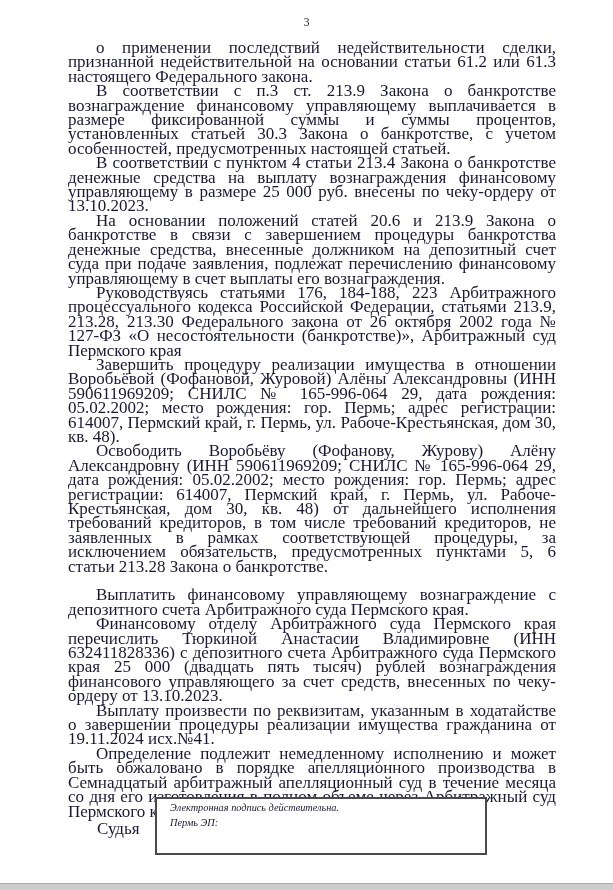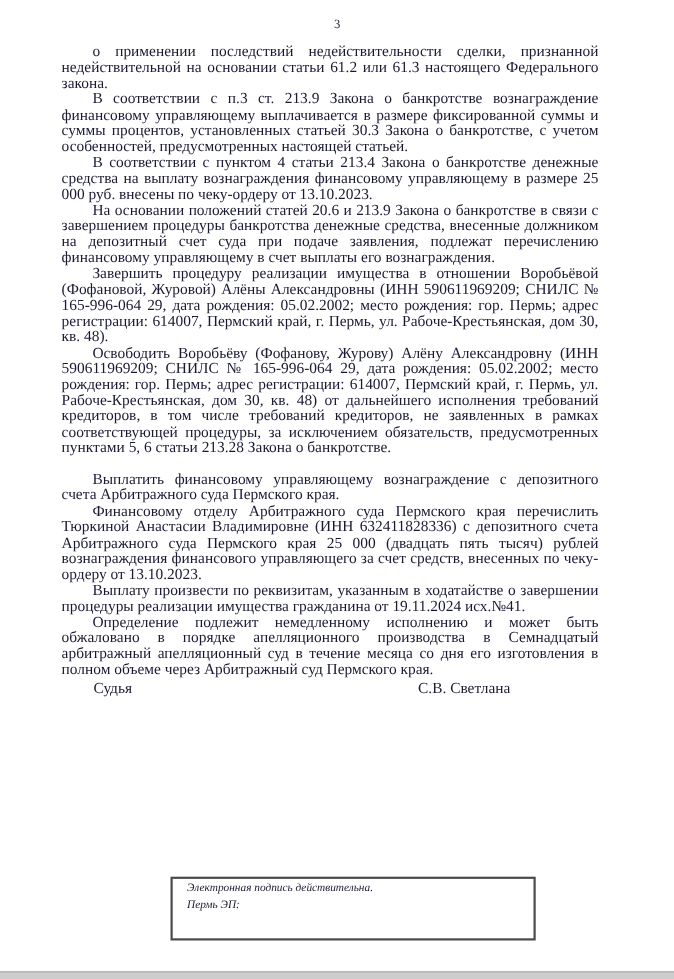--- a/index.html
+++ b/index.html
@@ -16,22 +16,22 @@
     position:relative;
   }
   .page-number{
     position:absolute;
     top:16px;left:0;width:613px;
     text-align:center;
     font-size:11.5px;
   }
   .text-block{
     position:absolute;
-    left:56px;top:41px;width:488px;
-    font-size:14px;
+    left:68px;top:41px;width:488px;
+    font-size:17px;
     line-height:14.4px;
   }
   .para{
     text-align:justify;
     text-indent:28px;
   }
   .heading{
     text-align:center;
     text-indent:0;
   }
@@ -80,20 +80,21 @@
 </head>
 <body>
 
 <div class="page-number">3</div>
 
 <div class="text-block">
   <p class="para">о применении последствий недействительности сделки, признанной недействительной на основании статьи 61.2 или 61.3 настоящего Федерального закона.</p>
   <p class="para">В соответствии с п.3 ст. 213.9 Закона о банкротстве вознаграждение финансовому управляющему выплачивается в размере фиксированной суммы и суммы процентов, установленных статьей 30.3 Закона о банкротстве, с учетом особенностей, предусмотренных настоящей статьей.</p>
   <p class="para">В соответствии с пунктом 4 статьи 213.4 Закона о банкротстве денежные средства на выплату вознаграждения финансовому управляющему в размере 25 000 руб. внесены по чеку-ордеру от 13.10.2023.</p>
   <p class="para">На основании положений статей 20.6 и 213.9 Закона о банкротстве в связи с завершением процедуры банкротства денежные средства, внесенные должником на депозитный счет суда при подаче заявления, подлежат перечислению финансовому управляющему в счет выплаты его вознаграждения.</p>
+  <p class="para">Руководствуясь статьями 176, 184-188, 223 Арбитражного процессуального кодекса Российской Федерации, статьями 213.9, 213.28, 213.30 Федерального закона от 26 октября 2002 года № 127-ФЗ «О несостоятельности (банкротстве)», Арбитражный суд Пермского края</p>
 
 
   <p class="para">Завершить процедуру реализации имущества в отношении Воробьёвой (Фофановой, Журовой) Алёны Александровны (ИНН 590611969209; СНИЛС № 165-996-064 29, дата рождения: 05.02.2002; место рождения: гор. Пермь; адрес регистрации: 614007, Пермский край, г. Пермь, ул. Рабоче-Крестьянская, дом 30, кв. 48).</p>
   <p class="para">Освободить Воробьёву (Фофанову, Журову) Алёну Александровну (ИНН 590611969209; СНИЛС № 165-996-064 29, дата рождения: 05.02.2002; место рождения: гор. Пермь; адрес регистрации: 614007, Пермский край, г. Пермь, ул. Рабоче-Крестьянская, дом 30, кв. 48) от дальнейшего исполнения требований кредиторов, в том числе требований кредиторов, не заявленных в рамках соответствующей процедуры, за исключением обязательств, предусмотренных пунктами 5, 6 статьи 213.28 Закона о банкротстве.</p>
 
   <div class="final-group">
     <p class="para">Выплатить финансовому управляющему вознаграждение с депозитного счета Арбитражного суда Пермского края.</p>
     <p class="para">Финансовому отделу Арбитражного суда Пермского края перечислить Тюркиной Анастасии Владимировне (ИНН 632411828336) с депозитного счета Арбитражного суда Пермского края 25 000 (двадцать пять тысяч) рублей вознаграждения финансового управляющего за счет средств, внесенных по чеку-ордеру от 13.10.2023.</p>
     <p class="para">Выплату произвести по реквизитам, указанным в ходатайстве о завершении процедуры реализации имущества гражданина от 19.11.2024 исх.№41.</p>
     <p class="para">Определение подлежит немедленному исполнению и может быть обжаловано в порядке апелляционного производства в Семнадцатый арбитражный апелляционный суд в течение месяца со дня его изготовления в полном объеме через Арбитражный суд Пермского края.</p>

